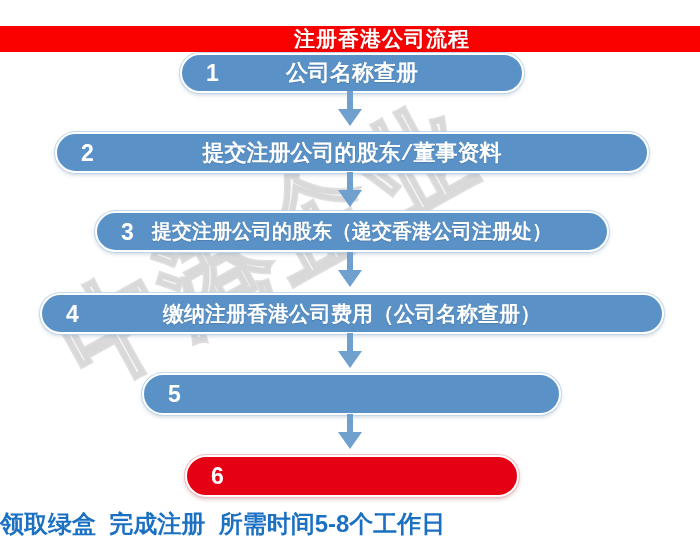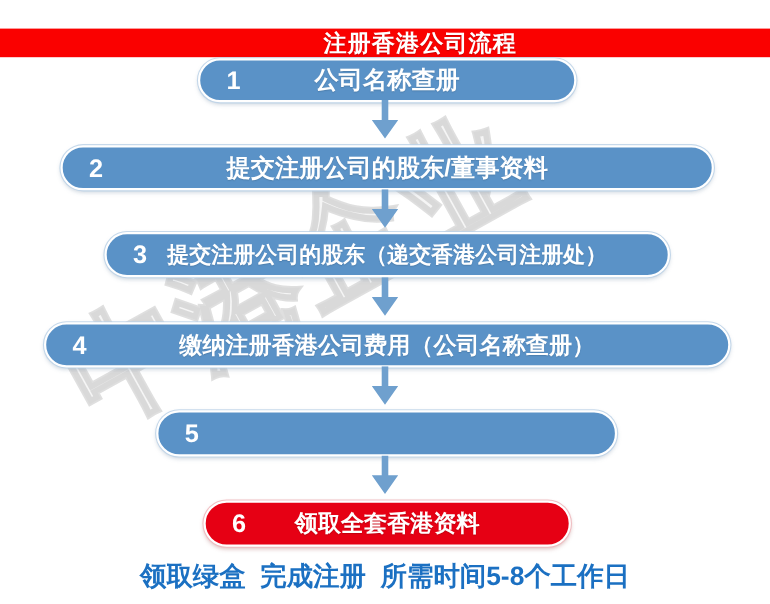--- a/index.html
+++ b/index.html
@@ -25,36 +25,36 @@
   }
   .pill{
     position:absolute;z-index:2;
     background:#5a92c7;
     border:2px solid #ffffff;border-radius:999px;
     box-shadow:0 0 0 1px rgba(188,210,232,0.85),0 2px 4px rgba(110,135,160,0.35);
     display:flex;align-items:center;justify-content:center;
     color:#ffffff;font-weight:bold;
   }
   .pill .num{position:absolute;left:24px;top:50%;transform:translateY(-50%);font-size:23px;}
-  .pill .lbl{text-shadow:0 1px 1px rgba(40,70,100,0.25);}
+  .pill .lbl{text-shadow:0 1px 1px rgba(40,70,100,0.25);font-family:Liberation Mono, monospace;}
   .pill.red{
     background:#e60014;
     box-shadow:0 0 0 1px rgba(240,185,190,0.9),0 2px 4px rgba(150,60,60,0.35);
   }
   .pill.red .lbl{text-shadow:0 1px 1px rgba(120,0,10,0.35);}
   .s1{left:180px;top:53px;width:340px;height:36px;font-size:22px;}
   .s2{left:55px; top:132px;width:590px;height:37px;font-size:22px;}
   .s3{left:95px; top:211px;width:510px;height:37px;font-size:20px;}
   .s4{left:40px; top:293px;width:620px;height:37px;font-size:21px;}
   .s5{left:142px;top:373px;width:415px;height:38px;font-size:22px;}
   .s6{left:185px;top:455px;width:330px;height:38px;font-size:21px;}
   .arrow{position:absolute;left:337px;width:26px;height:36px;z-index:2;}
   .a1{top:91px;}.a2{top:172px;}.a3{top:252px;}.a4{top:333px;}.a5{top:414px;}
   .footer{
-    position:absolute;left:0;top:508px;width:700px;text-align:center;
+    position:absolute;left:0;top:508px;width:700px;
     color:#1b70c2;font-size:24px;font-weight:bold;white-space:pre;z-index:2;
   }
 </style>
 </head>
 <body>
 
 <div class="canvas">
 
   <div class="header">
     <span>注册香港公司流程</span>
@@ -101,18 +101,17 @@
   <div class="pill s5">
     <span class="num">5</span>
   </div>
 
   <svg class="arrow a5" viewBox="0 0 26 36">
     <path d="M10 0 h6 v18 h9 L13 35 L1 18 h9 Z" fill="#6fa0ce"></path>
   </svg>
 
   <div class="pill s6 red">
     <span class="num">6</span>
-    <span class="lbl">领取全套香港资料</span>
   </div>
 
   <div class="footer">领取绿盒  完成注册  所需时间5-8个工作日</div>
 
 </div>
 
 </body></html>

